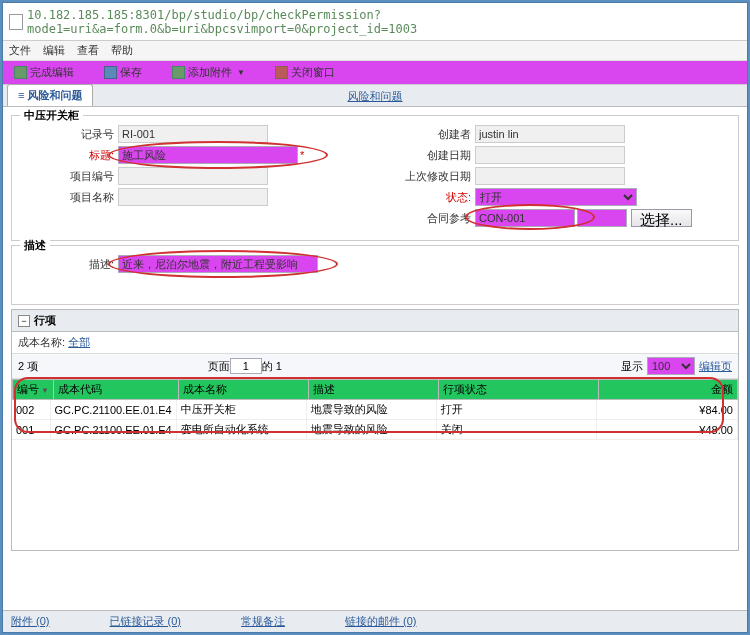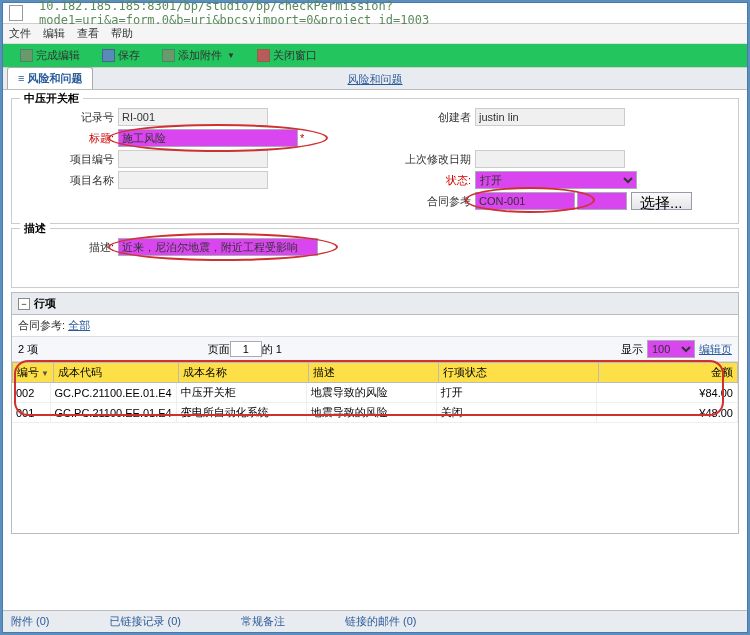--- a/index.html
+++ b/index.html
@@ -4,25 +4,25 @@
 <style>
 * { box-sizing: border-box; margin: 0; padding: 0; font-family: "Microsoft YaHei", Arial, sans-serif; }
 body { background: #5b8fbf; width: 750px; height: 635px; overflow: hidden; }
 .window { background: #fff; margin: 2px; height: 631px; display: flex; flex-direction: column; border: 1px solid #4a7ba8; }
 .titlebar { background: linear-gradient(#e8f0f8,#d0e0f0); height: 24px; display: flex; align-items: center; padding: 0 4px; font-size: 11px; color: #333; border-bottom: 1px solid #aac; }
 .titlebar .ticon { width: 14px; height: 14px; background: #c0392b; margin-right: 4px; border-radius: 2px; }
 .titlebar .title { flex: 1; overflow: hidden; white-space: nowrap; }
 .winbtns { display: flex; gap: 2px; }
 .winbtn { width: 24px; height: 16px; background: linear-gradient(#f8f8f8,#d8d8e8); border: 1px solid #99a; border-radius: 2px; display: flex; align-items: center; justify-content: center; font-size: 9px; color: #333; }
 .winbtn.close { background: linear-gradient(#f29090,#d05050); color: #fff; }
-.urlbar { height: 21px; display: flex; align-items: center; padding: 2px 6px; border-bottom: 1px solid #ccc; gap: 16px; }
+.urlbar { height: 38px; display: flex; align-items: center; padding: 2px 6px; border-bottom: 1px solid #ccc; gap: 4px; }
 .urlbar .doc { width: 14px; height: 16px; border: 1px solid #999; background: #fff; position: relative; }
 .urlbar .url { flex: 1; font-size: 12px; color: #5a8a5a; font-family: monospace; }
 .menubar { height: 20px; display: flex; align-items: center; padding: 0 6px; gap: 12px; font-size: 11px; color: #333; background: #f5f5f5; border-bottom: 1px solid #ddd; }
-.toolbar { height: 24px; display: flex; align-items: center; padding: 0 12px; gap: 12px; font-size: 11px; background: #22c55e; border-bottom: 1px solid #ccc; }
+.toolbar { height: 24px; display: flex; align-items: center; padding: 0 6px; gap: 20px; font-size: 11px; background: #d946ef; border-bottom: 1px solid #ccc; }
 .tbtn { display: flex; align-items: center; gap: 3px; padding: 2px 5px; color: #333; }
 .tbtn .ic { width: 13px; height: 13px; background: #5a8aba; border: 1px solid #468; }
 .tbtn .ic.g { background: #6a9a6a; border-color: #486; }
 .tbtn .ic.r { background: #ba5a5a; border-color: #864; }
 .tabbar { height: 22px; background: #e8ecf0; border-bottom: 1px solid #bbb; display: flex; align-items: flex-end; padding: 0 4px; position: relative; }
 .tab { background: #fff; border: 1px solid #aaa; border-bottom: none; padding: 3px 10px; font-size: 11px; border-radius: 3px 3px 0 0; }
 .tab.blue { font-weight: bold; color: #2a5a9a; }
 .tabcenter { position: absolute; left: 50%; transform: translateX(-50%); color: #2a5a9a; font-size: 11px; text-decoration: underline; top: 4px; }
 .panel { flex: 1; overflow: auto; background: #fff; padding: 4px 8px 0 8px; position: relative; }
 .fset { border: 1px solid #ccc; margin: 4px 0; padding: 6px 6px 10px 6px; font-size: 11px; position: relative; }
@@ -42,27 +42,27 @@
 .section-bar { background: #e8ecf0; border: 1px solid #bbb; padding: 3px 6px; font-size: 11px; display: flex; align-items: center; gap: 4px; }
 .section-bar .ic2 { width: 12px; height: 12px; border: 1px solid #888; background: #fff; display: inline-flex; align-items: center; justify-content: center; font-size: 9px; }
 .lineitems { border: 1px solid #bbb; border-top: none; }
 .liview { padding: 3px 6px; font-size: 11px; color: #2a5a9a; border-bottom: 1px solid #ddd; }
 .liview span { text-decoration: underline; }
 .lihdr { display: flex; padding: 3px 6px; font-size: 11px; align-items: center; background: #f5f7fa; border-bottom: 1px solid #ddd; }
 .pg { margin: 0 auto; display: flex; align-items: center; }
 .pg input { width: 32px; height: 16px; border: 1px solid #aab; text-align: center; font-size: 11px; }
 .ligrid { font-size: 11px; }
 .ligrid table { width: 100%; border-collapse: collapse; }
-.ligrid th { background: #fde047; border: 1px solid #bbb; padding: 2px 4px; text-align: left; font-weight: normal; white-space: nowrap; }
+.ligrid th { background: #22c55e; border: 1px solid #bbb; padding: 2px 4px; text-align: left; font-weight: normal; white-space: nowrap; }
 .ligrid td { border-right: 1px solid #eee; border-bottom: 1px solid #eee; padding: 2px 4px; white-space: nowrap; }
 .ligrid .amt { text-align: right; }
 .libody { height: 150px; overflow: auto; background: #fff; }
 .gridoval { position: absolute; border: 2px solid #d03030; border-radius: 14px; pointer-events: none; }
 .bottombar { height: 22px; background: #e8ecf0; border-top: 1px solid #bbb; display: flex; align-items: center; font-size: 11px; padding: 0 8px; }
-.bottombar .blink { color: #2a5a9a; margin-right: 60px; }
+.bottombar .blink { color: #2a5a9a; text-decoration: underline; margin-right: 60px; }
 .btn { font-size: 15px; border: 1px solid #99a; background: linear-gradient(#fafafa,#e5e5ea); padding: 1px 8px; height: 18px; }
 .sortarr { font-size: 8px; color: #555; margin-left: 2px; }
 select.inp { padding: 0; }
 </style>
 </head>
 <body>
 
 <div class="window">
   <div class="urlbar">
     <div class="doc"></div>
@@ -111,20 +111,24 @@
           <div class="lbl">创建者</div>
           <input class="inp s ro" readonly="" value="justin lin" style="">
         </div>
       </div>
       <div class="formrow">
         <div class="formcol" style="position:relative">
           <div class="lbl" style="color:#c00">标题:</div>
           <input class="inp m" value="施工风险" style="">
           <span style="margin-left:2px;color:#c00">*</span>
           <div class="oval" style="left:90px;top:-5px;width:220px;height:28px"></div>
+        </div>
+        <div class="formcol">
+          <div class="lbl">创建日期</div>
+          <input class="inp s ro" readonly="" style="">
         </div>
       </div>
       <div class="formrow">
         <div class="formcol">
           <div class="lbl">项目编号</div>
           <input class="inp s ro" readonly="" style="">
         </div>
         <div class="formcol">
           <div class="lbl">上次修改日期</div>
           <input class="inp s ro" readonly="" style="">
@@ -162,21 +166,21 @@
         <div class="oval" style="left:90px;top:-5px;width:230px;height:28px"></div>
       </div>
     </div>
 
     <div class="section-bar">
       <span class="ic2">−</span>
       <b>行项</b>
     </div>
     <div class="lineitems">
       <div class="liview">
-        <span style="text-decoration:none;color:#333">合同参考:</span>
+        <span style="text-decoration:none;color:#333">成本名称:</span>
         <span>全部</span>
       </div>
       <div class="lihdr">
         <span>2 项</span>
         <div class="pg">
           <span>页面</span>
           <input value="1" style="">
           <span>的 1</span>
         </div>
         <span style="margin-left:auto">显示</span>

